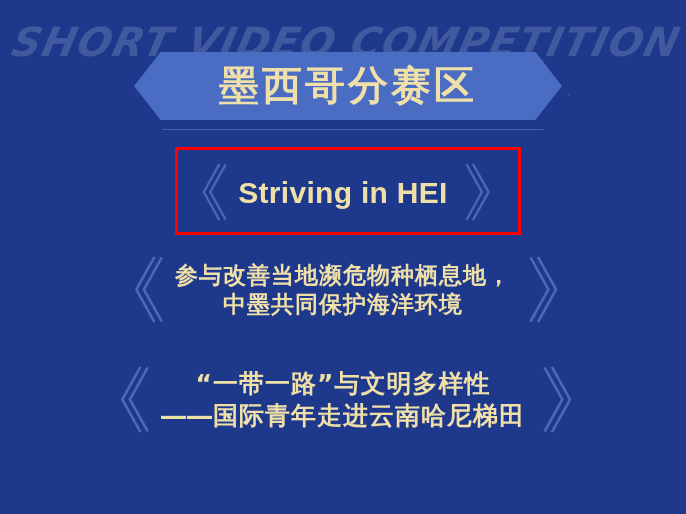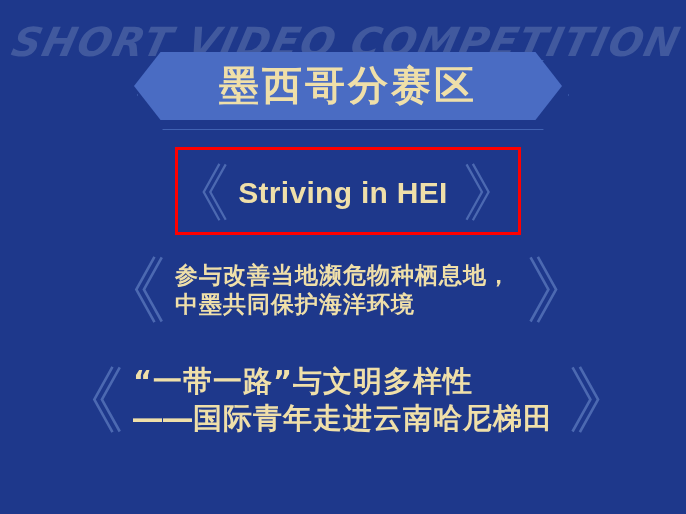--- a/index.html
+++ b/index.html
@@ -99,21 +99,21 @@
     font-family: "DejaVu Sans", sans-serif;
     letter-spacing: -6px;
     opacity: .95;
   }
   .chev.left  { margin-right: 14px; }
   .chev.right { margin-left: 14px; }
   .chev.tall  { font-size: 74px; }
 
   .block-text {
     flex: 0 0 auto;
-    text-align: left;
+    text-align: center;
     color: #efdfa9;
     font-weight: 700;
     line-height: 1.28;
     white-space: pre-line;
   }
 
   
   #block-striving { top: 158px; height: 70px; }
   #block-striving .block-text {
     font-size: 30px;
@@ -126,21 +126,21 @@
   #block-two { top: 248px; height: 84px; }
   #block-two .block-text {
     font-size: 23px;
     letter-spacing: 1px;
     font-family: "DejaVu Sans", sans-serif;
   }
 
   
   #block-three { top: 355px; height: 90px; }
   #block-three .block-text {
-    font-size: 29px;
+    font-size: 25px;
     letter-spacing: 1px;
     font-family: "DejaVu Sans", sans-serif;
   }
 
   
   .highlight-box {
     position: absolute;
     left: 175px;
     top: 147px;
     width: 346px;

